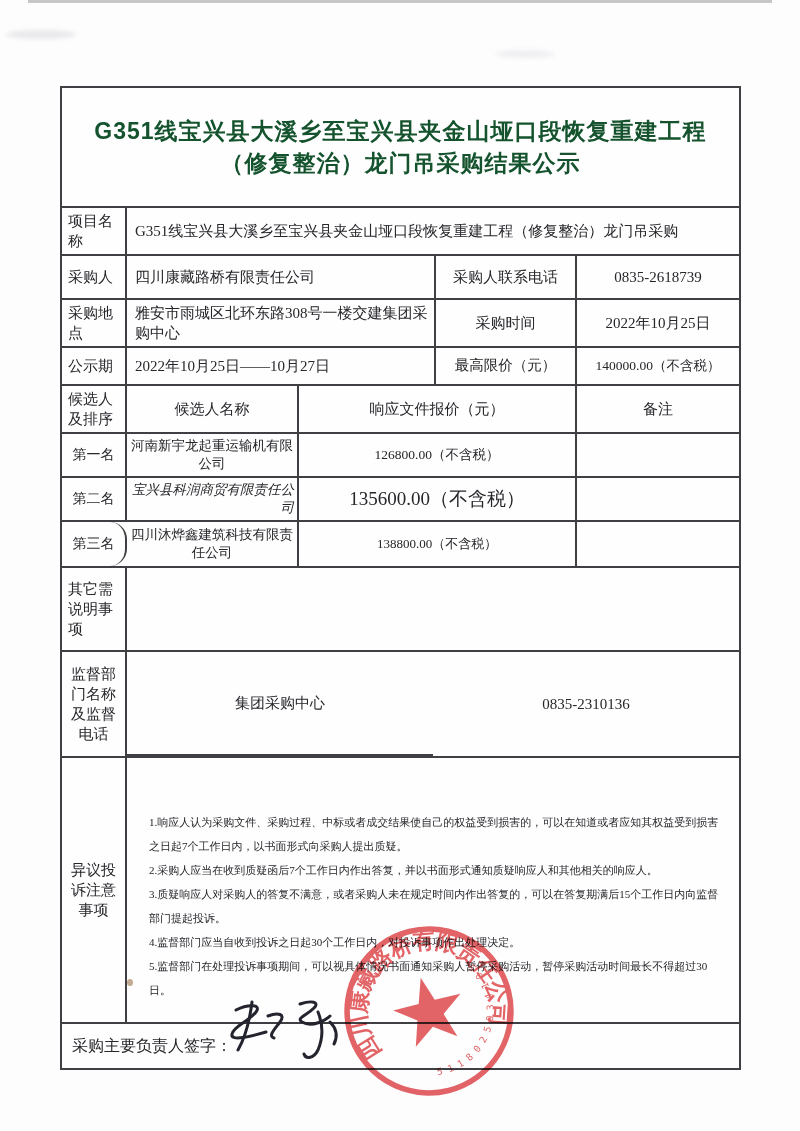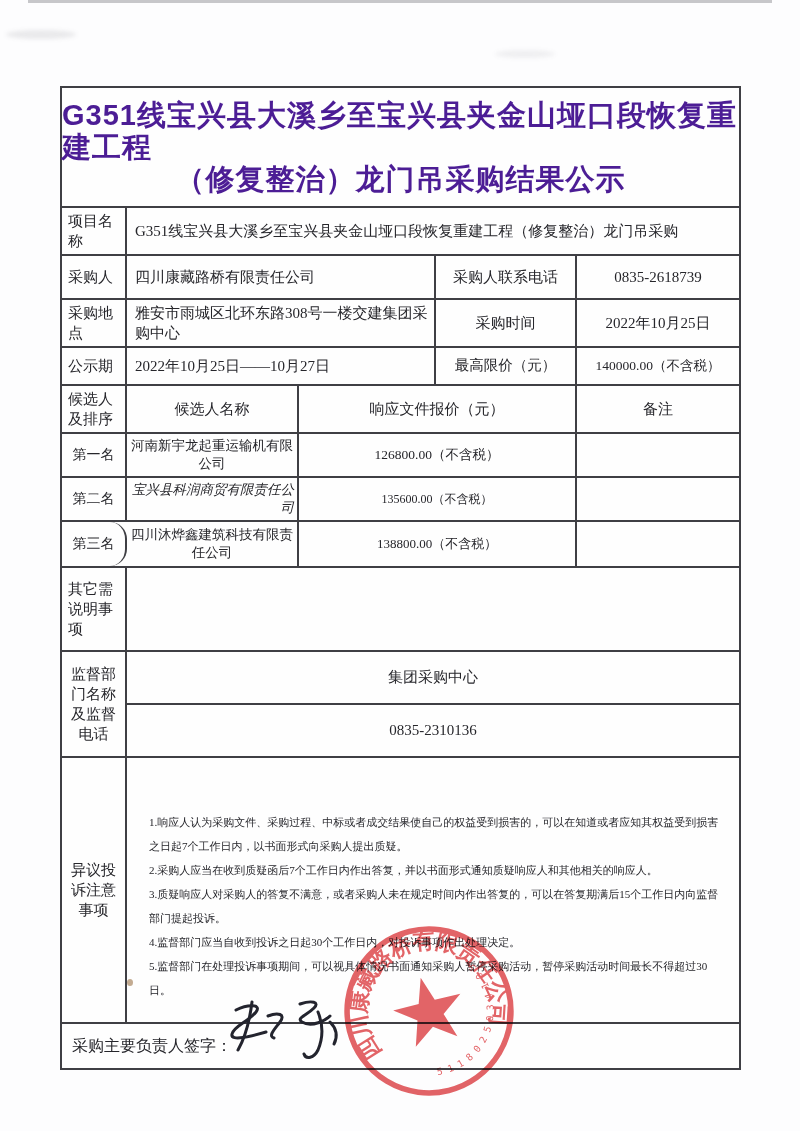--- a/index.html
+++ b/index.html
@@ -29,29 +29,29 @@
   .row:last-child{border-bottom:none;}
   .cell{border-right:2px solid var(--line);box-sizing:border-box;display:flex;align-items:center;word-break:break-all;line-height:1.35;}
   .cell:last-child{border-right:none;}
   .lblcol{width:65px;flex:0 0 65px;padding:2px 6px;font-size:15px;}
   .center{justify-content:center;text-align:center;}
   .padl{padding-left:8px;padding-right:6px;}
   .fs15{font-size:15px;}
   .title-box{height:118px;display:flex;flex-direction:column;align-items:center;justify-content:center;border-bottom:2px solid var(--line);}
   .title-box div{
     font-family:"Liberation Sans","DejaVu Sans",sans-serif;
-    font-weight:bold;font-size:29px;line-height:32px;letter-spacing:1px;color:#4c1d95;
+    font-weight:bold;font-size:23px;line-height:32px;letter-spacing:1px;color:#14532d;
   }
   .c-name{width:172px;flex:0 0 172px;}
   .c-price{width:278px;flex:0 0 278px;}
   .c-remark{flex:1 1 auto;}
   .i-value{width:309px;flex:0 0 309px;}
   .i-label2{width:141px;flex:0 0 141px;}
   .i-value2{flex:1 1 auto;}
-  .sup-right{flex:1 1 auto;display:flex;flex-direction:column;}
+  .sup-right{flex:1 1 auto;display:flex;flex-direction:row;}
   .sup-sub{flex:1 1 50%;display:flex;align-items:center;justify-content:center;font-size:15px;}
   .sup-sub:first-child{border-bottom:2px solid var(--line);}
   .obj-content{flex:1 1 auto;padding:52px 14px 10px 22px;display:block;font-size:11px;line-height:24px;}
   .obj-content p{margin:0;}
   .sig-row{height:44px;align-items:center;display:flex;padding-left:10px;font-size:16px;border-bottom:none;}
 
   .stamp{
     position:absolute;left:340px;top:918px;width:178px;height:186px;
     transform:rotate(-14deg);opacity:.88;pointer-events:none;
     mix-blend-mode:multiply;
@@ -109,21 +109,21 @@
   <div class="row" style="height:44px;">
     <div class="cell lblcol center" style="font-size:14px;text-align:right;">第一名</div>
     <div class="cell c-name" style="font-size:13.5px;padding:16px 3px;justify-content:center;text-align:center;">河南新宇龙起重运输机有限公司</div>
     <div class="cell center c-price" style="font-size:13.5px;">126800.00（不含税）</div>
     <div class="cell c-remark"></div>
   </div>
 
   <div class="row" style="height:44px;">
     <div class="cell lblcol center" style="font-size:14px;">第二名</div>
     <div class="cell c-name" style="font-size:13.5px;padding:0 3px;justify-content:center;text-align:right;font-style:italic;">宝兴县科润商贸有限责任公司</div>
-    <div class="cell center c-price" style="font-size:12px;">135600.00（不含税）</div>
+    <div class="cell center c-price" style="font-size:19px;">135600.00（不含税）</div>
     <div class="cell c-remark"></div>
   </div>
 
   <div class="row" style="height:46px;">
     <div class="cell lblcol center" style="font-size:14px;border-radius:17px;">第三名</div>
     <div class="cell c-name" style="font-size:13.5px;padding:0 3px;justify-content:center;text-align:center;">四川沐烨鑫建筑科技有限责任公司</div>
     <div class="cell center c-price" style="font-size:13px;">138800.00（不含税）</div>
     <div class="cell c-remark"></div>
   </div>
 

